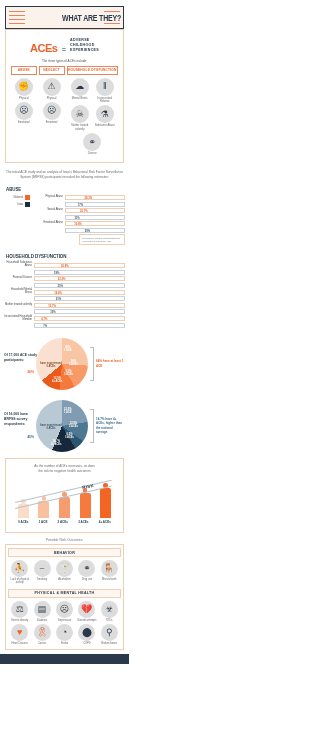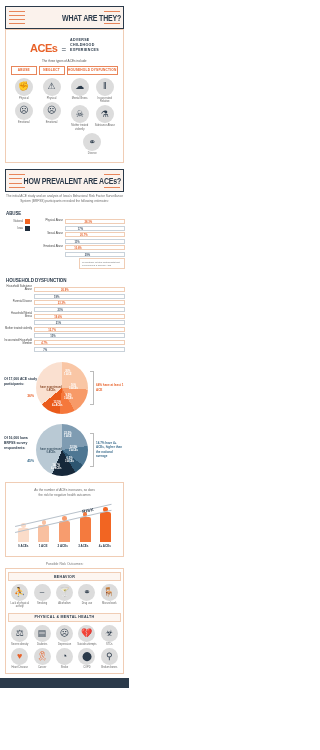--- a/index.html
+++ b/index.html
@@ -216,35 +216,20 @@
           </div>
           <div class="icell">
             <div class="circ">⚭</div>
             <div class="icap">Divorce</div>
           </div>
         </div>
       </div>
     </div>
   </div>
 
-  <div class="banner">
-    <span class="hatch l">
-        <i></i>
-        <i></i>
-        <i></i>
-        <i></i>
-      </span>
-    <span class="lbl">HOW PREVALENT ARE ACEs?</span>
-    <span class="hatch r">
-        <i></i>
-        <i></i>
-        <i></i>
-        <i></i>
-      </span>
-  </div>
   <div class="sub">The initial ACE study and an analysis of Iowa's Behavioral Risk Factor Surveillance System (BRFSS) participants revealed the following estimates:</div>
 
   <div class="chartwrap">
     <div class="chart-title">ABUSE</div>
     <div class="legend">
       <div class="legend-col">
         <div class="lgd">
           <span class="tx">National</span>
           <span class="sw o"></span>
         </div>

